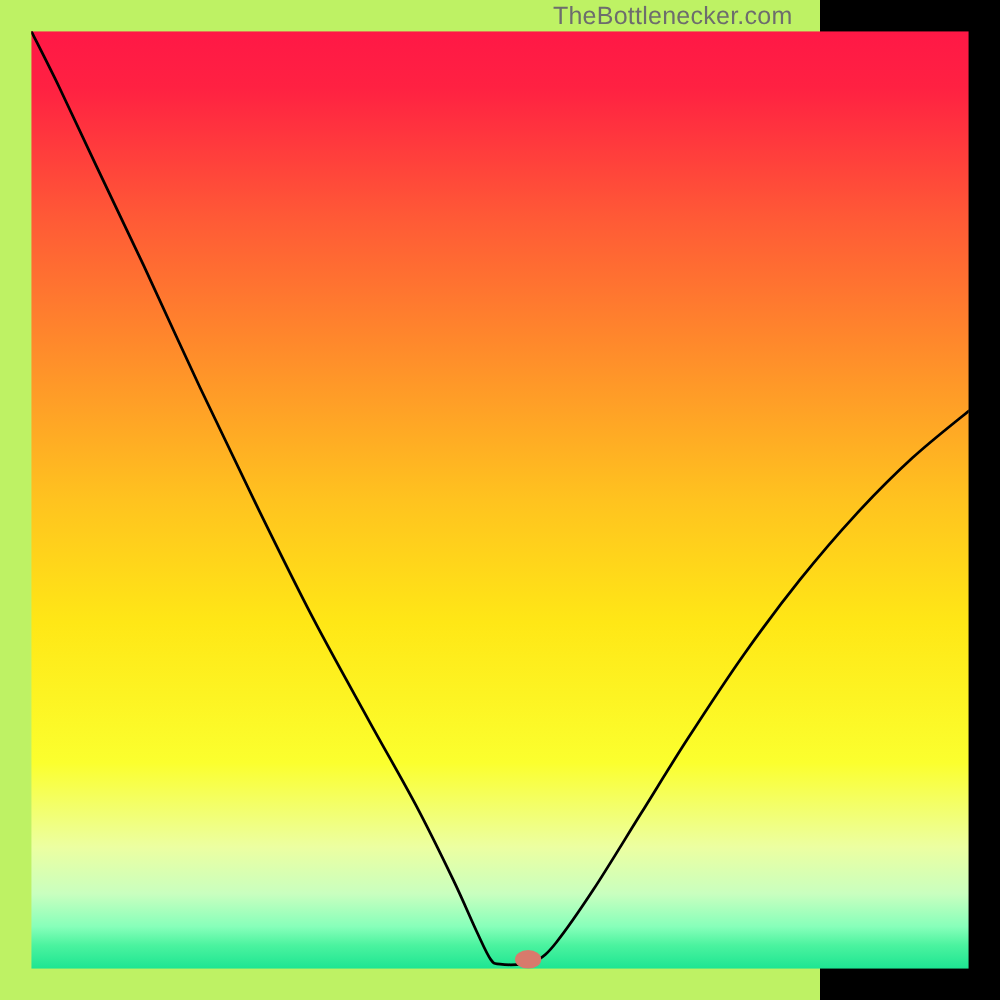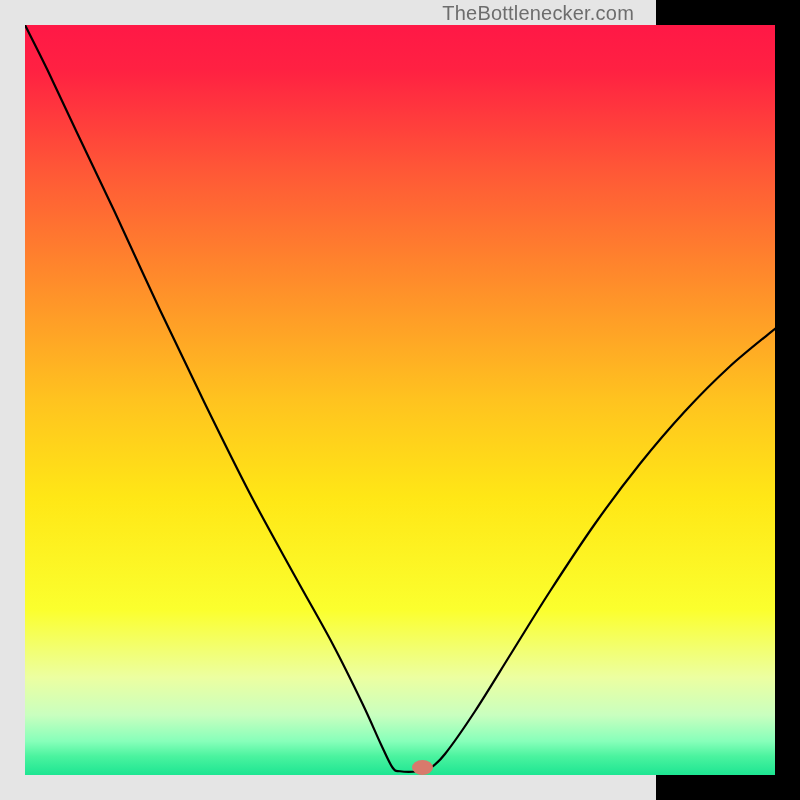--- a/index.html
+++ b/index.html
@@ -7,21 +7,21 @@
     padding: 0;
     width: 800px;
     height: 800px;
     background: #000;
     overflow: hidden;
   }
   .container {
     position: relative;
     width: 656px;
     height: 800px;
-    background: #e5e5e5;
+    background: #bef264;
   }
   .plot {
     position: absolute;
     left: 25px;
     top: 25px;
     width: 750px;
     height: 750px;
   }
   .watermark {
     position: absolute;

